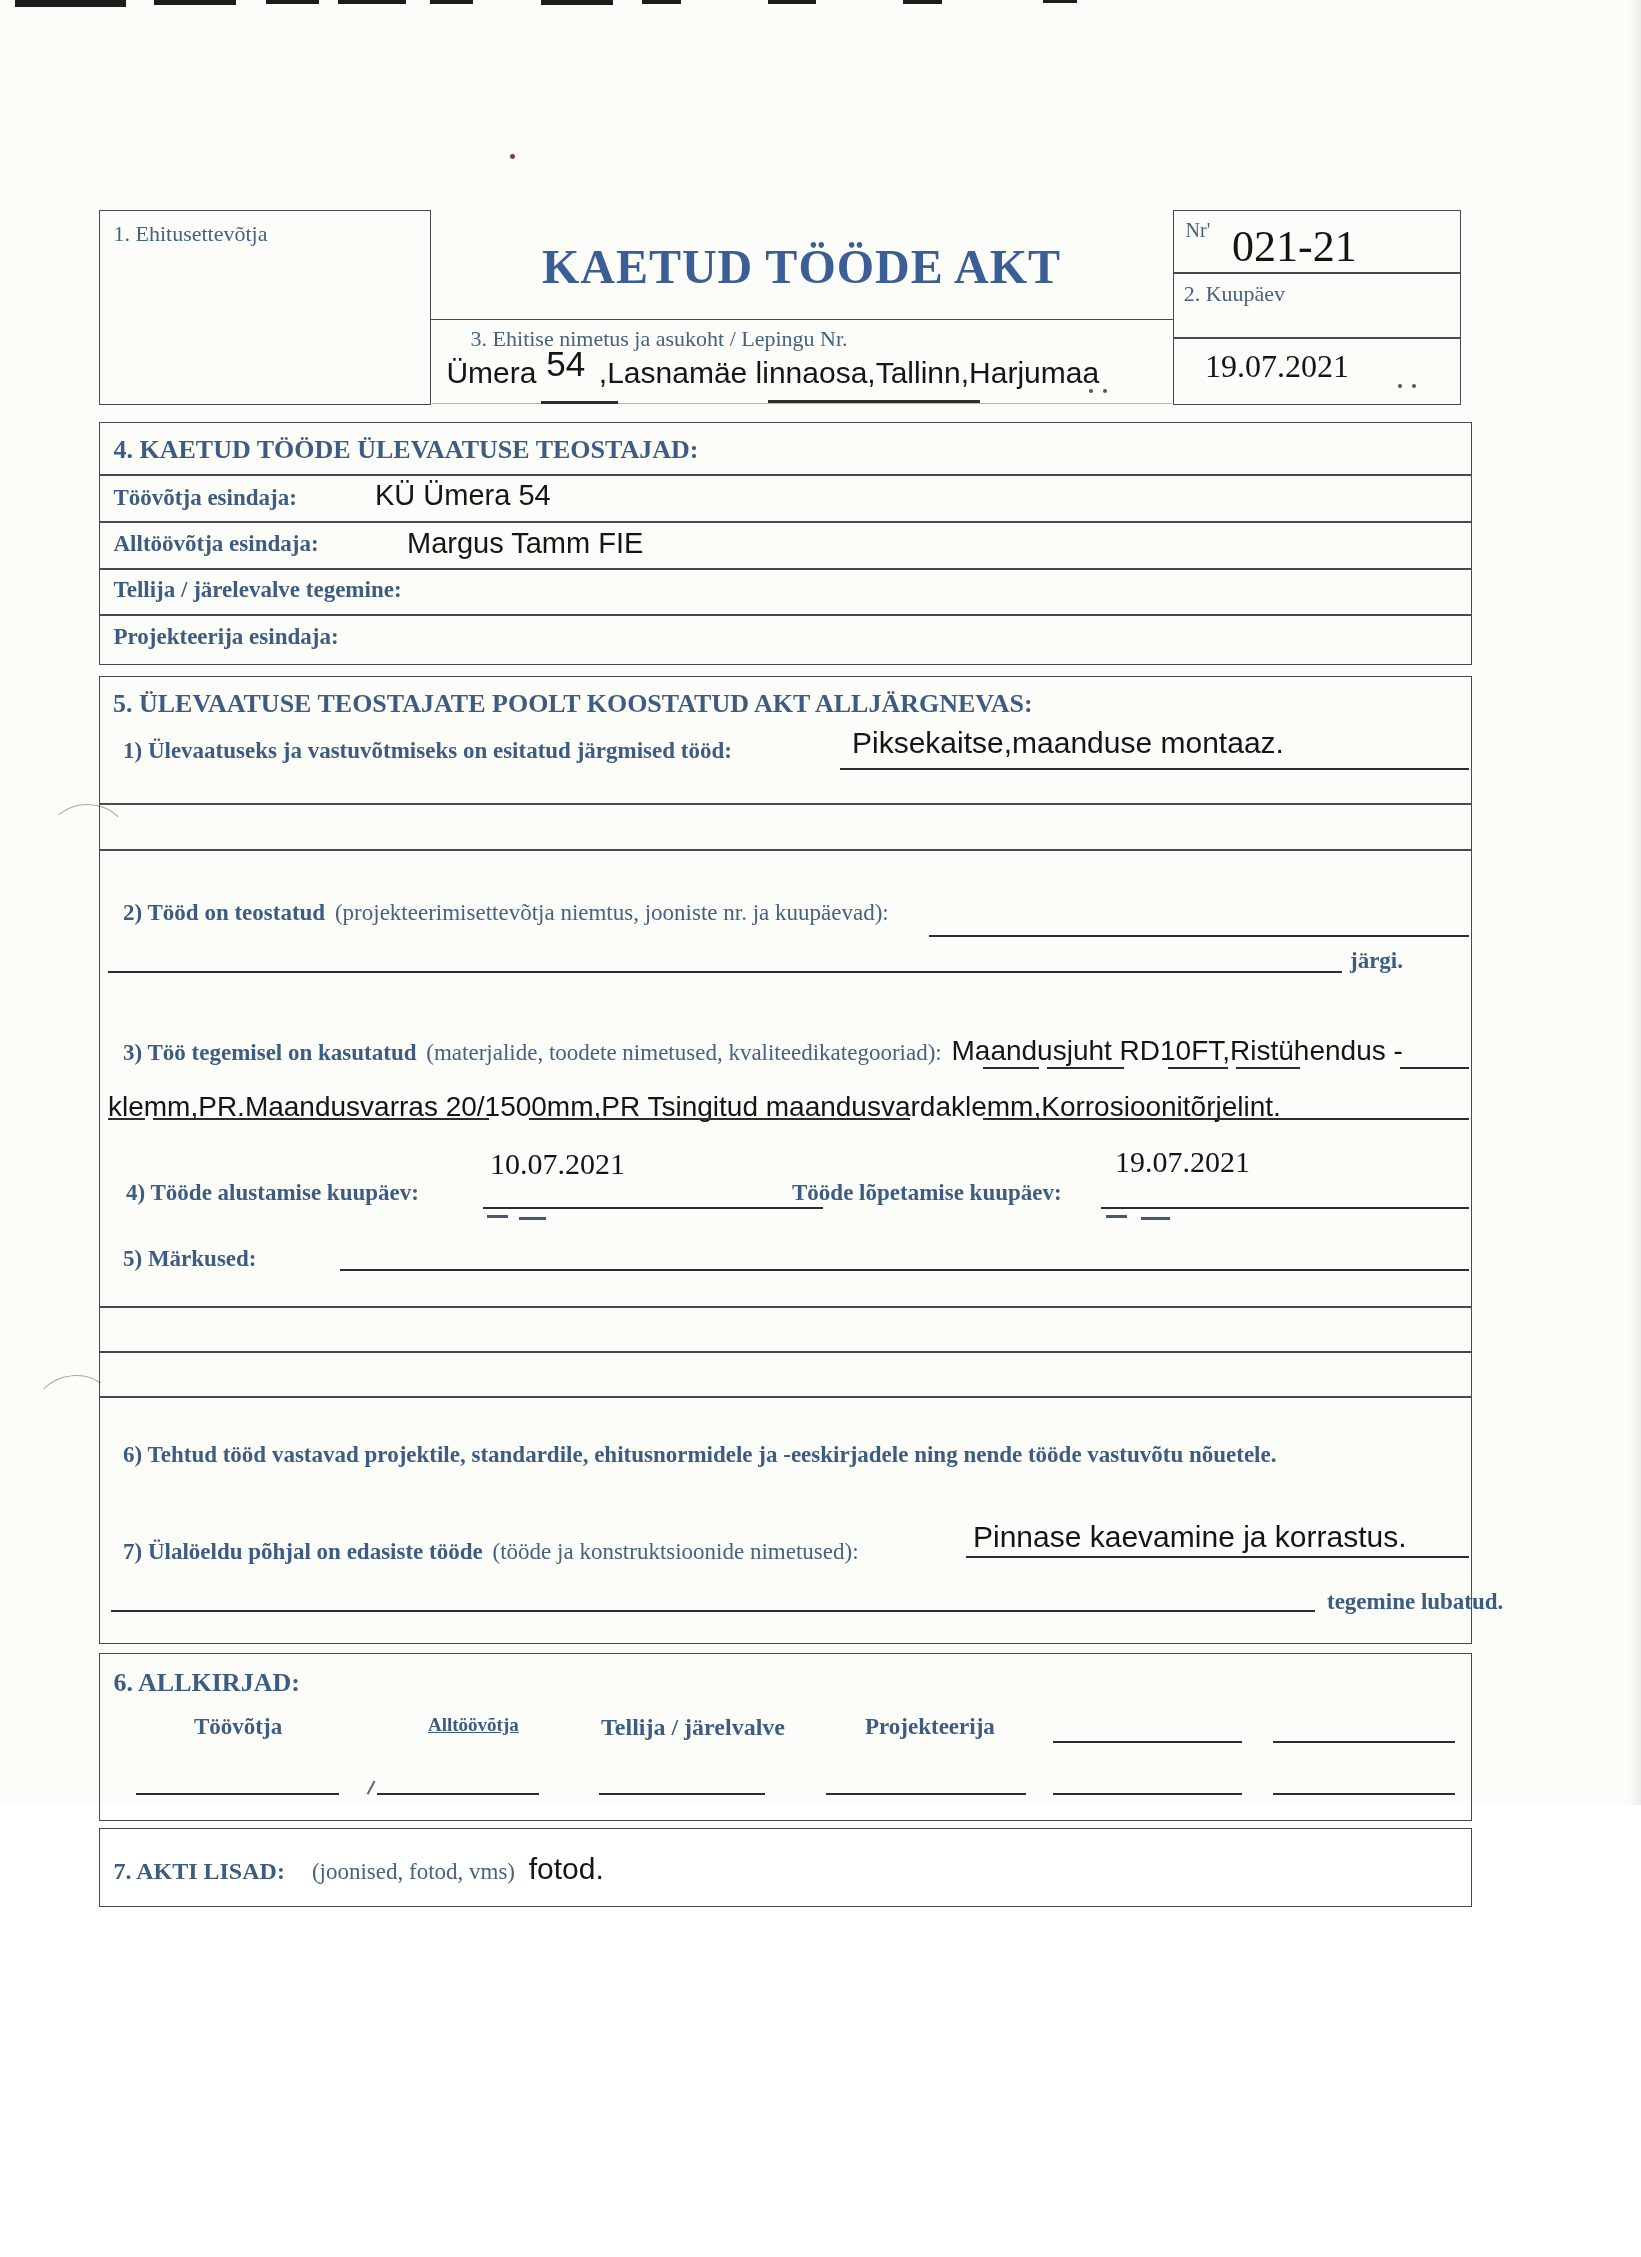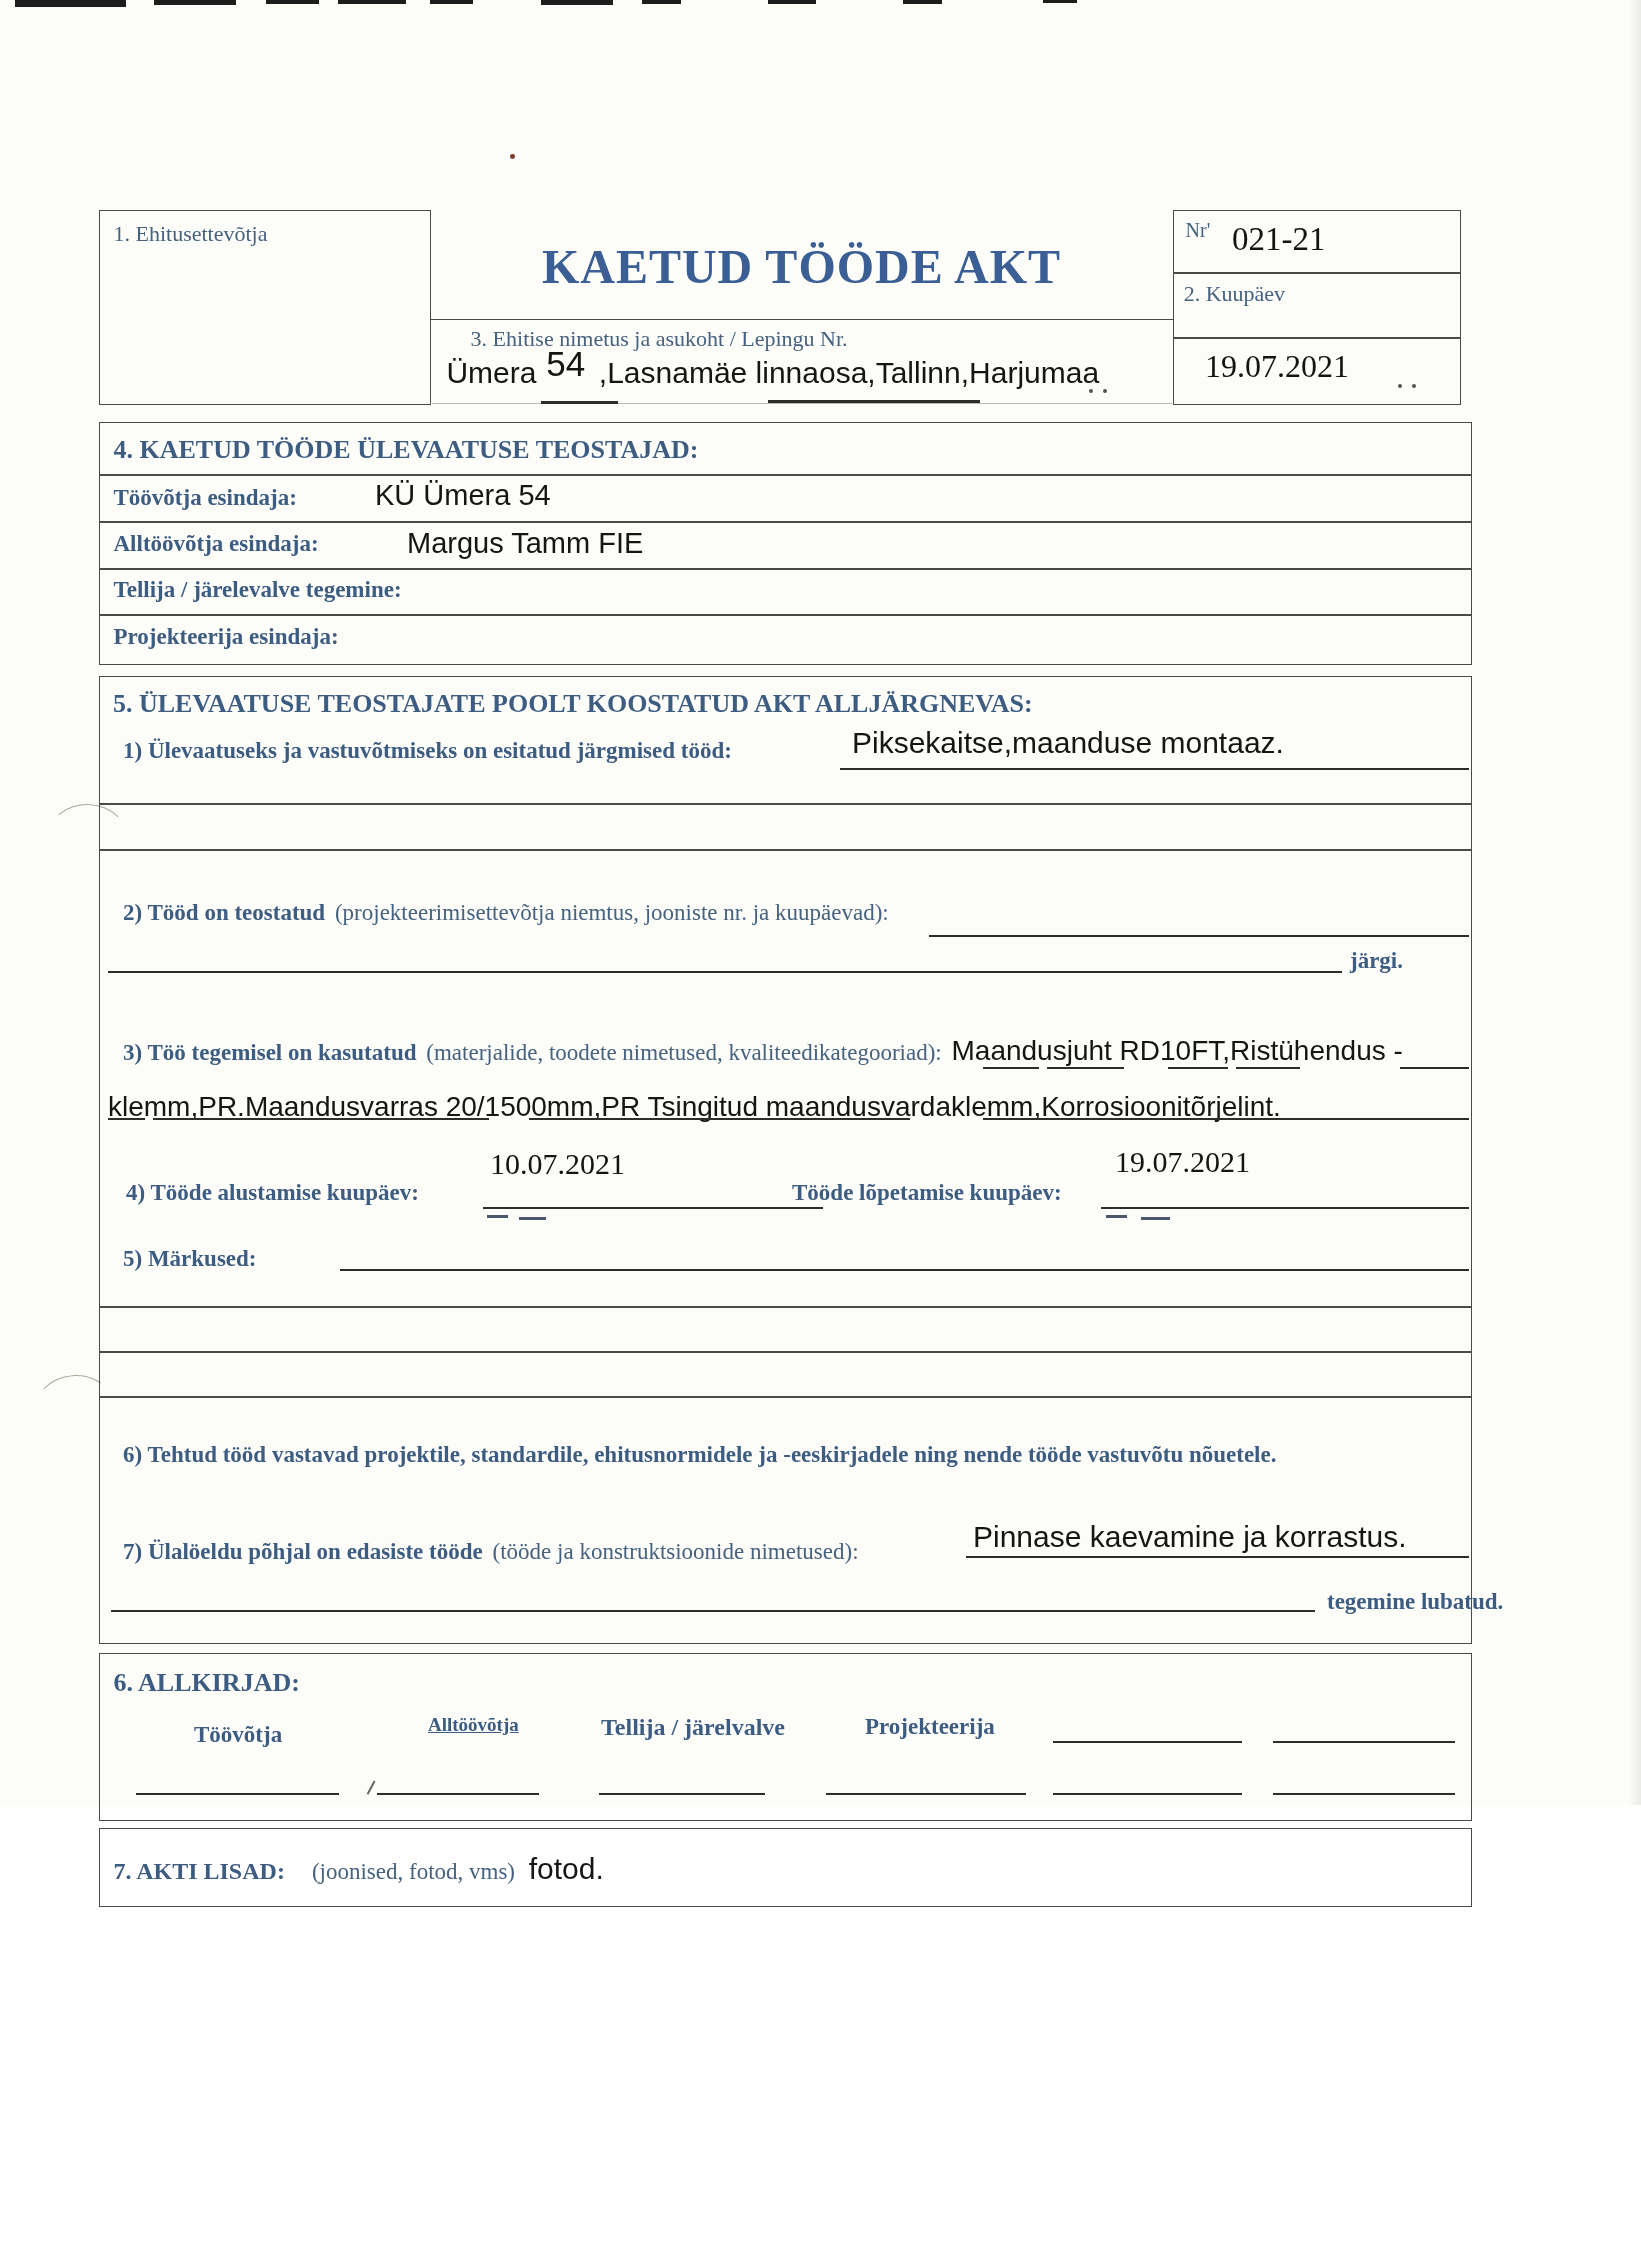--- a/index.html
+++ b/index.html
@@ -50,21 +50,21 @@
   <div class="box" style="left:99px;top:210px;width:330px;height:193px;">
     <div class="lblr abs" style="left:13.5px;top:9.7px;font-size:22px;">1. Ehitusettevõtja</div>
   </div>
 
   <div class="title abs" style="left:430px;top:239px;width:743px;">KAETUD TÖÖDE AKT</div>
 
   <div class="box" style="left:1173px;top:210px;width:286px;height:193px;">
     <div class="hline" style="top:61px;"></div>
     <div class="hline" style="top:126px;"></div>
     <div class="lblr abs" style="left:11.6px;top:7.7px;font-size:20px;">Nr'</div>
-    <div class="fserif abs" style="left:58px;top:9.7px;font-size:33px;">021-21</div>
+    <div class="fserif abs" style="left:58px;top:9.7px;font-size:44px;">021-21</div>
     <div class="lblr abs" style="left:9.7px;top:70px;font-size:22px;">2. Kuupäev</div>
     <div class="fserif abs" style="left:31px;top:137px;font-size:32px;">19.07.2021</div>
   </div>
 
   <div class="abs" style="left:430px;top:319px;width:743px;height:85px;border-top:1.9px solid #4a4a4a;border-left:1.9px solid #4a4a4a;">
     <div class="lblr abs" style="left:11.6px;top:5.8px;font-size:22px;margin-left:28px;">3. Ehitise nimetus ja asukoht / Lepingu Nr.</div>
     <div class="abs nowrap" style="left:15.4px;top:31px;">
       <span class="fill" style="font-size:30px;">Ümera</span>
       <span class="fill" style="font-size:35px;display:inline-block;transform:translateY(-6.8px);margin-left:5.8px;">54</span>
       <span class="fill" style="font-size:30px;margin-left:9.7px;">,Lasnamäe linnaosa,Tallinn,Harjumaa</span>
@@ -159,21 +159,21 @@
     <span class="lblr" style="font-size:23px;margin-left:5.8px;">(tööde ja konstruktsioonide nimetused):</span>
   </div>
   <div class="fill abs" style="left:973px;top:1520px;font-size:30px;">Pinnase kaevamine ja korrastus.</div>
   <div class="uline" style="left:966px;top:1556px;width:503px;"></div>
 
   <div class="uline" style="left:111px;top:1610px;width:1204px;"></div>
   <div class="lbl abs" style="left:1327px;top:1589px;font-size:23px;">tegemine lubatud.</div>
 
   <div class="box" style="left:99px;top:1653px;width:1371px;height:166px;">
     <div class="lbl abs" style="left:13.5px;top:13.5px;font-size:26px;">6. ALLKIRJAD:</div>
-    <div class="lbl abs" style="left:94px;top:68px;font-size:23px;">Töövõtja</div>
+    <div class="lbl abs" style="left:94px;top:60px;font-size:23px;">Töövõtja</div>
     <div class="lbl abs" style="left:328px;top:60px;font-size:19px;text-decoration:underline;">Alltöövõtja</div>
     <div class="lbl abs" style="left:501px;top:60px;font-size:24px;">Tellija / järelvalve</div>
     <div class="lbl abs" style="left:765px;top:60px;font-size:23px;">Projekteerija</div>
 
     <div class="uline" style="left:953px;top:87px;width:189px;"></div>
     <div class="uline" style="left:1173px;top:87px;width:182px;"></div>
 
     <div class="uline" style="left:36px;top:139px;width:203px;"></div>
     <div class="uline" style="left:277px;top:139px;width:162px;"></div>
     <div class="uline" style="left:499px;top:139px;width:166px;"></div>

